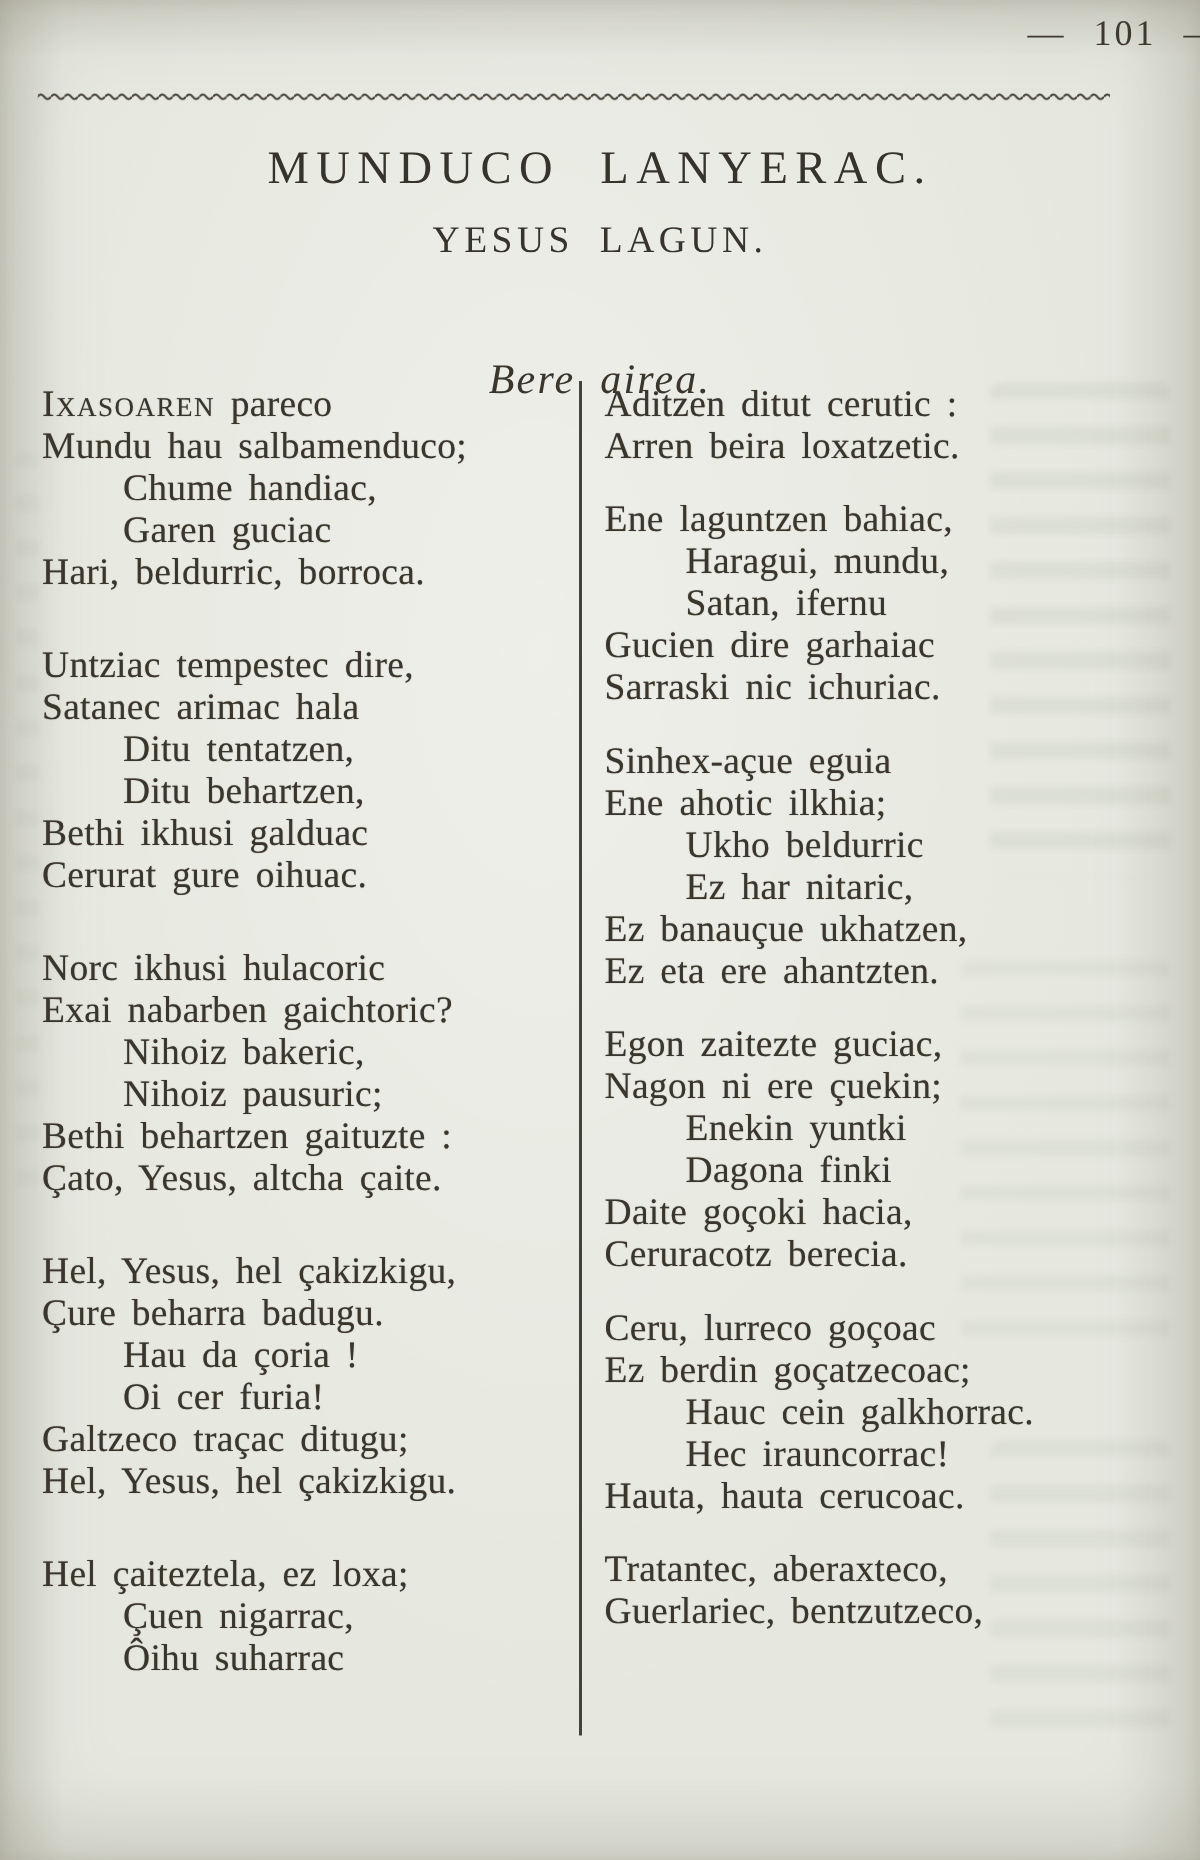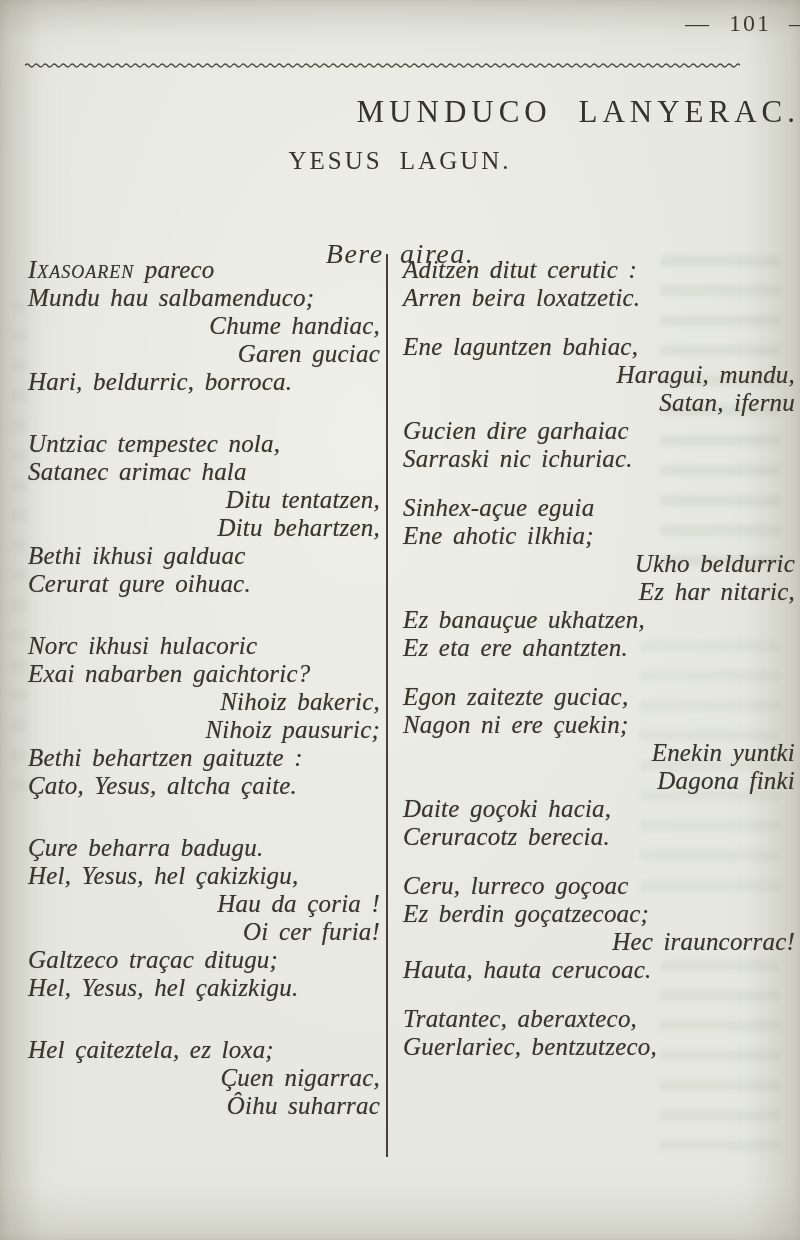--- a/index.html
+++ b/index.html
@@ -42,58 +42,58 @@
     position:absolute;top:10px;left:15px;width:100%;
     text-align:right;
     font-size:24px;letter-spacing:2px;word-spacing:10px;
     color:#3e3a30;
   }
   .wavy{
     position:absolute;top:56px;left:25px;width:715px;height:9px;
   }
   .title{
     position:absolute;top:94px;left:0;width:100%;
-    text-align:right;
+    text-align:center;
     font-size:31px;font-weight:normal;
     letter-spacing:5px;word-spacing:14px;
     margin:0;color:#36332a;
   }
   .subtitle{
     position:absolute;top:147px;left:0;width:100%;
     text-align:center;
     font-size:25px;font-weight:normal;
     letter-spacing:3px;word-spacing:8px;
     margin:0;color:#38342b;
   }
   .air{
     position:absolute;top:198px;left:0;width:100%;
     text-align:center;
     font-style:italic;
     font-size:28px;letter-spacing:1.5px;word-spacing:8px;
     color:#3a362c;
     margin-top:40px;
   }
   .columns{position:absolute;top:252px;left:0;right:0;bottom:0;}
-  .col{position:absolute;top:4px;font-style:italic;}
+  .col{position:absolute;top:4px;}
   .col.left{left:28px;width:352px;}
   .col.right{left:403px;width:392px;}
   .col-rule{
     position:absolute;left:386px;top:2px;width:2px;height:903px;
     background:#46423a;
   }
   .stanza{margin:0 0 34px 0;}
   .col.right .stanza{margin-bottom:21px;}
   .line{
     font-size:25px;line-height:28px;
     letter-spacing:0.2px;word-spacing:4px;
     white-space:nowrap;
     color:#3a362c;
     text-shadow:0 0 0.7px rgba(58,54,44,0.55);
   }
-  .line.ind{padding-left:54px;text-align:right;}
+  .line.ind{padding-left:54px;}
   .smallcaps{font-variant:small-caps;letter-spacing:1px;}
 </style>
 </head>
 <body>
 
 <div class="page">
 
   <div class="ghost g1"></div>
   <div class="ghost g2"></div>
   <div class="ghost g3"></div>
@@ -119,38 +119,38 @@
   <div class="columns">
     <div class="col left" id="col-left">
         <div class="stanza">
           <div class="line"><span class="smallcaps">Ixasoaren</span> pareco</div>
           <div class="line">Mundu hau salbamenduco;</div>
           <div class="line ind">Chume handiac,</div>
           <div class="line ind">Garen guciac</div>
           <div class="line">Hari, beldurric, borroca.</div>
         </div>
         <div class="stanza">
-          <div class="line">Untziac tempestec nola,</div>
+          <div class="line">Untziac tempestec dire,</div>
           <div class="line">Satanec arimac hala</div>
           <div class="line ind">Ditu tentatzen,</div>
           <div class="line ind">Ditu behartzen,</div>
           <div class="line">Bethi ikhusi galduac</div>
           <div class="line">Cerurat gure oihuac.</div>
         </div>
         <div class="stanza">
           <div class="line">Norc ikhusi hulacoric</div>
           <div class="line">Exai nabarben gaichtoric?</div>
           <div class="line ind">Nihoiz bakeric,</div>
           <div class="line ind">Nihoiz pausuric;</div>
           <div class="line">Bethi behartzen gaituzte :</div>
           <div class="line">Çato, Yesus, altcha çaite.</div>
         </div>
         <div class="stanza">
+          <div class="line">Hel, Yesus, hel çakizkigu,</div>
           <div class="line">Çure beharra badugu.</div>
-          <div class="line">Hel, Yesus, hel çakizkigu,</div>
           <div class="line ind">Hau da çoria !</div>
           <div class="line ind">Oi cer furia!</div>
           <div class="line">Galtzeco traçac ditugu;</div>
           <div class="line">Hel, Yesus, hel çakizkigu.</div>
         </div>
         <div class="stanza">
           <div class="line">Hel çaiteztela, ez loxa;</div>
           <div class="line ind">Çuen nigarrac,</div>
           <div class="line ind">Ôihu suharrac</div>
         </div>
@@ -180,20 +180,21 @@
           <div class="line">Egon zaitezte guciac,</div>
           <div class="line">Nagon ni ere çuekin;</div>
           <div class="line ind">Enekin yuntki</div>
           <div class="line ind">Dagona finki</div>
           <div class="line">Daite goçoki hacia,</div>
           <div class="line">Ceruracotz berecia.</div>
         </div>
         <div class="stanza">
           <div class="line">Ceru, lurreco goçoac</div>
           <div class="line">Ez berdin goçatzecoac;</div>
+          <div class="line ind">Hauc cein galkhorrac.</div>
           <div class="line ind">Hec irauncorrac!</div>
           <div class="line">Hauta, hauta cerucoac.</div>
         </div>
         <div class="stanza">
           <div class="line">Tratantec, aberaxteco,</div>
           <div class="line">Guerlariec, bentzutzeco,</div>
         </div>
       </div>
   </div>
 

